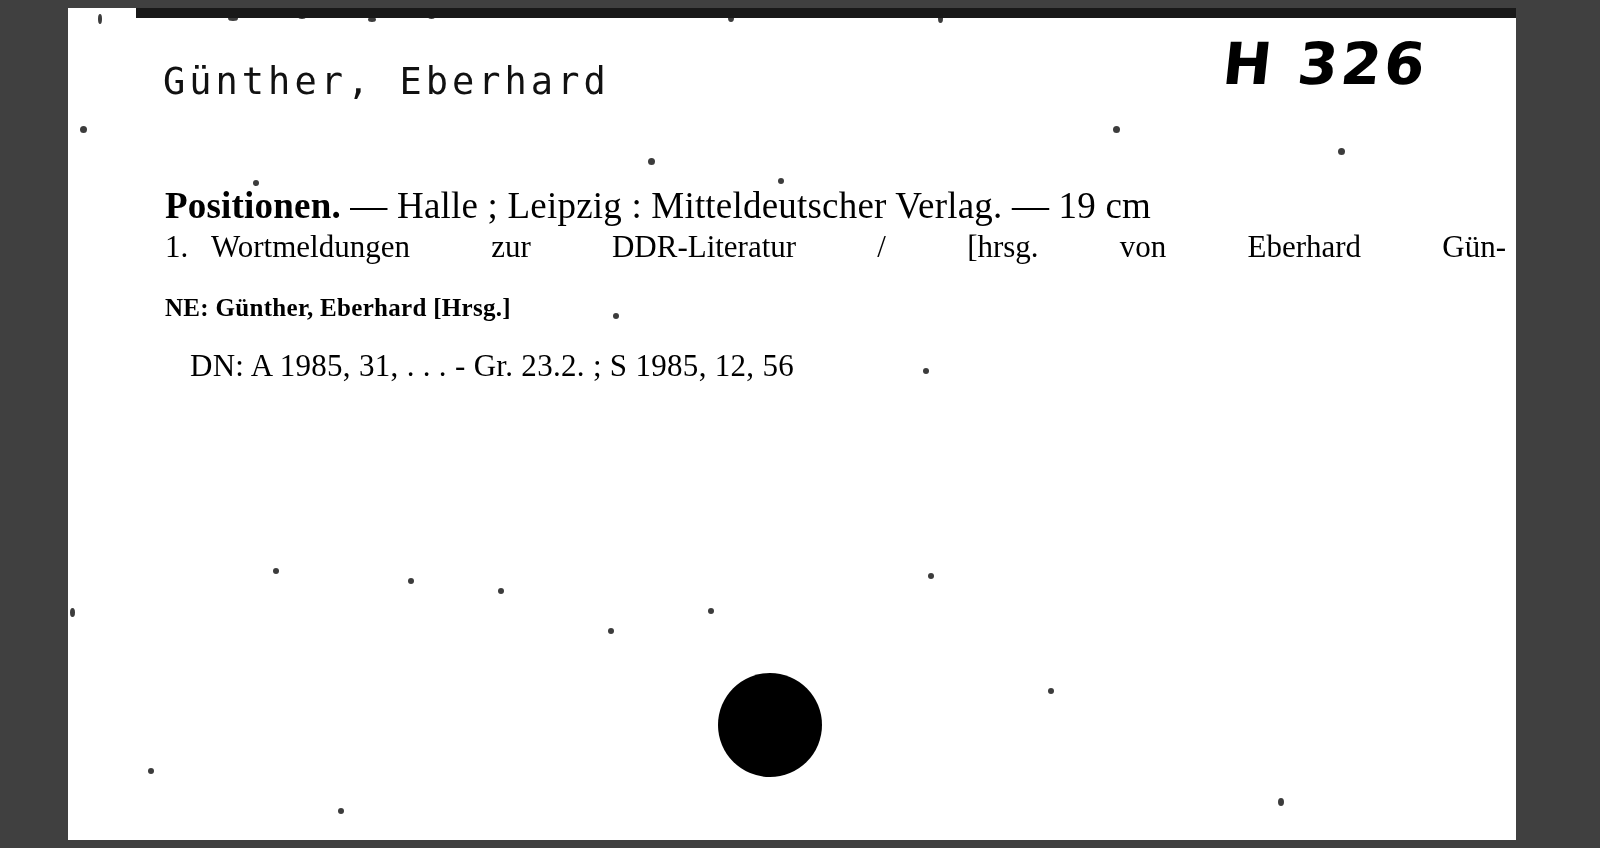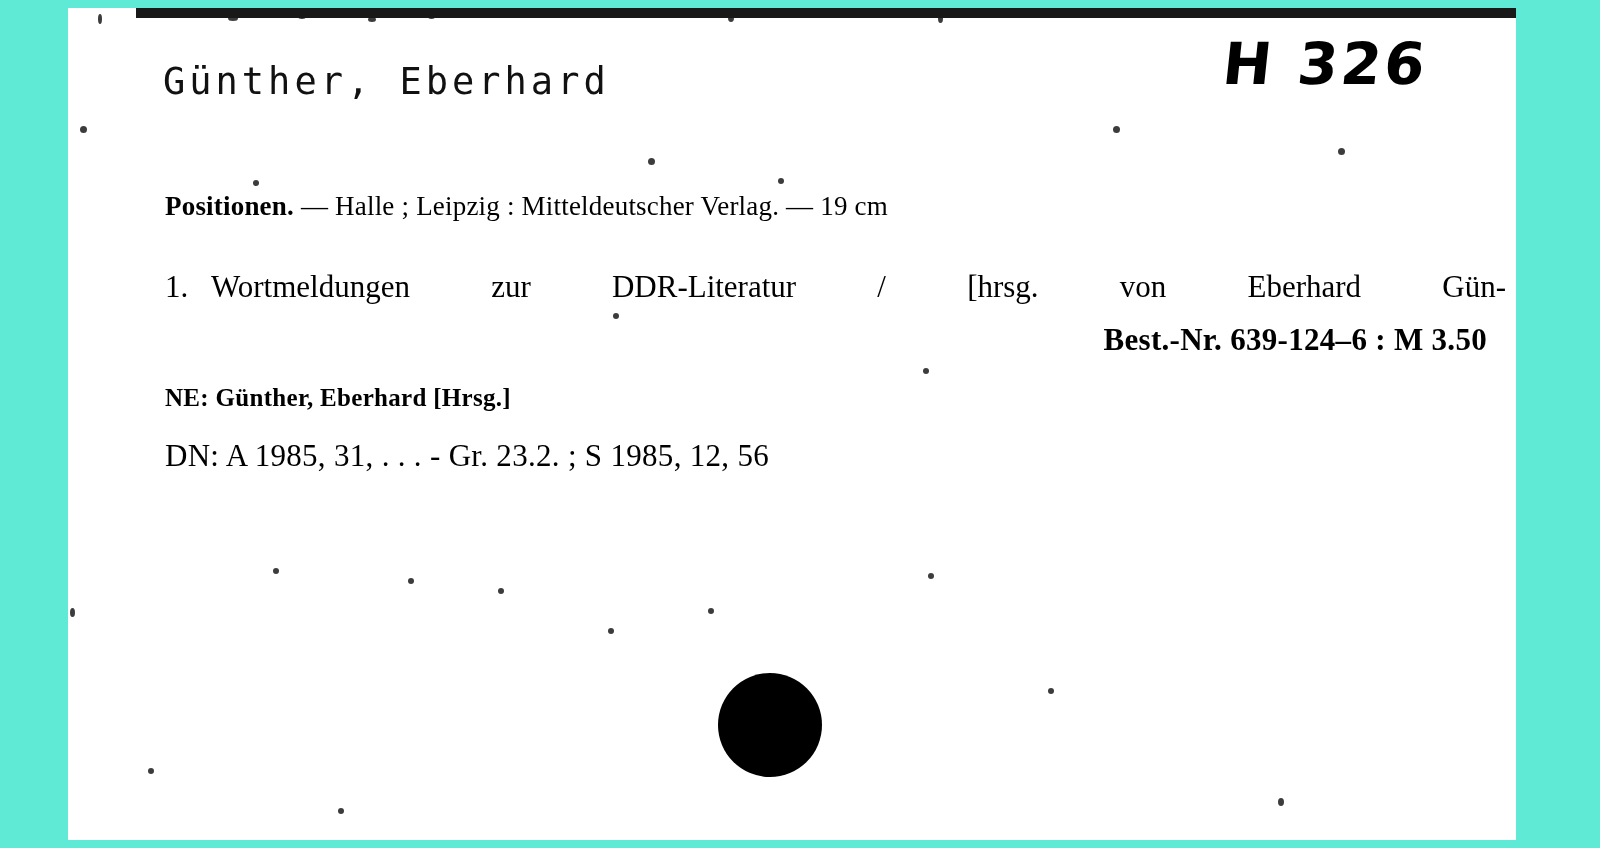--- a/index.html
+++ b/index.html
@@ -10,21 +10,21 @@
   body {
     width: 1600px;
     height: 848px;
     overflow: hidden;
     font-family: "Liberation Serif", serif;
   }
   .scan {
     position: relative;
     width: 1600px;
     height: 848px;
-    background: #5eead4;
+    background: #404040;
   }
   
   .card {
     position: absolute;
     left: 68px;
     top: 8px;
     width: 1448px;
     height: 832px;
     background: #ffffff;
     overflow: hidden;
@@ -77,41 +77,40 @@
     top: 178px;
     width: 1330px;
     color: #000;
   }
   .line {
     font-size: 31px;
     line-height: 40px;
     white-space: nowrap;
   }
   .line.title {
-    font-size: 27px;
+    font-size: 37px;
     letter-spacing: 0.2px;
   }
   .bold { font-weight: 700; }
   .entry {
     position: relative;
     padding-left: 46px;
     font-size: 31px;
     line-height: 42px;
   }
   .entry .num {
     position: absolute;
     left: 0;
     top: 0;
   }
   .entry .txt {
     display: block;
     text-align: justify;
     text-align-last: justify;
     width: 1295px;
-    margin-top: 40px;
   }
   .entry .txt2 {
     display: block;
     width: 1295px;
   }
   .price {
     margin-top: 14px;
     text-align: right;
     font-size: 31px;
     padding-right: 8px;
@@ -121,20 +120,21 @@
   .ne {
     margin-top: 26px;
     font-size: 25px;
     font-weight: 700;
     letter-spacing: 0.3px;
   }
   .dn {
     margin-top: 26px;
     font-size: 31px;
     letter-spacing: 0.3px;
+    margin-left: 25px;
   }
   
   .hole {
     position: absolute;
     left: 650px;
     top: 665px;
     width: 104px;
     height: 104px;
     border-radius: 50%;
     background: #000;
@@ -173,21 +173,20 @@
 
     <div class="bib">
 
       <div class="line title"><span class="bold">Positionen.</span><span> — Halle ; Leipzig : Mitteldeutscher Verlag. — 19 cm</span></div>
 
       <div class="entry">
         <span class="num">1.</span>
         <span class="txt">Wortmeldungen zur DDR-Literatur / [hrsg. von Eberhard Gün-</span>
       </div>
 
-      <div class="price">Best.-Nr. 639-124–6 : M 3.50</div>
 
       <div class="ne">NE: Günther, Eberhard [Hrsg.]</div>
 
       <div class="dn">DN: A 1985, 31, . . . - Gr. 23.2. ; S 1985, 12, 56</div>
 
     </div>
 
     <div class="hole"></div>
 
     <div class="speck" style="left:30px; top:6px; width:4px; height:10px;"></div>

